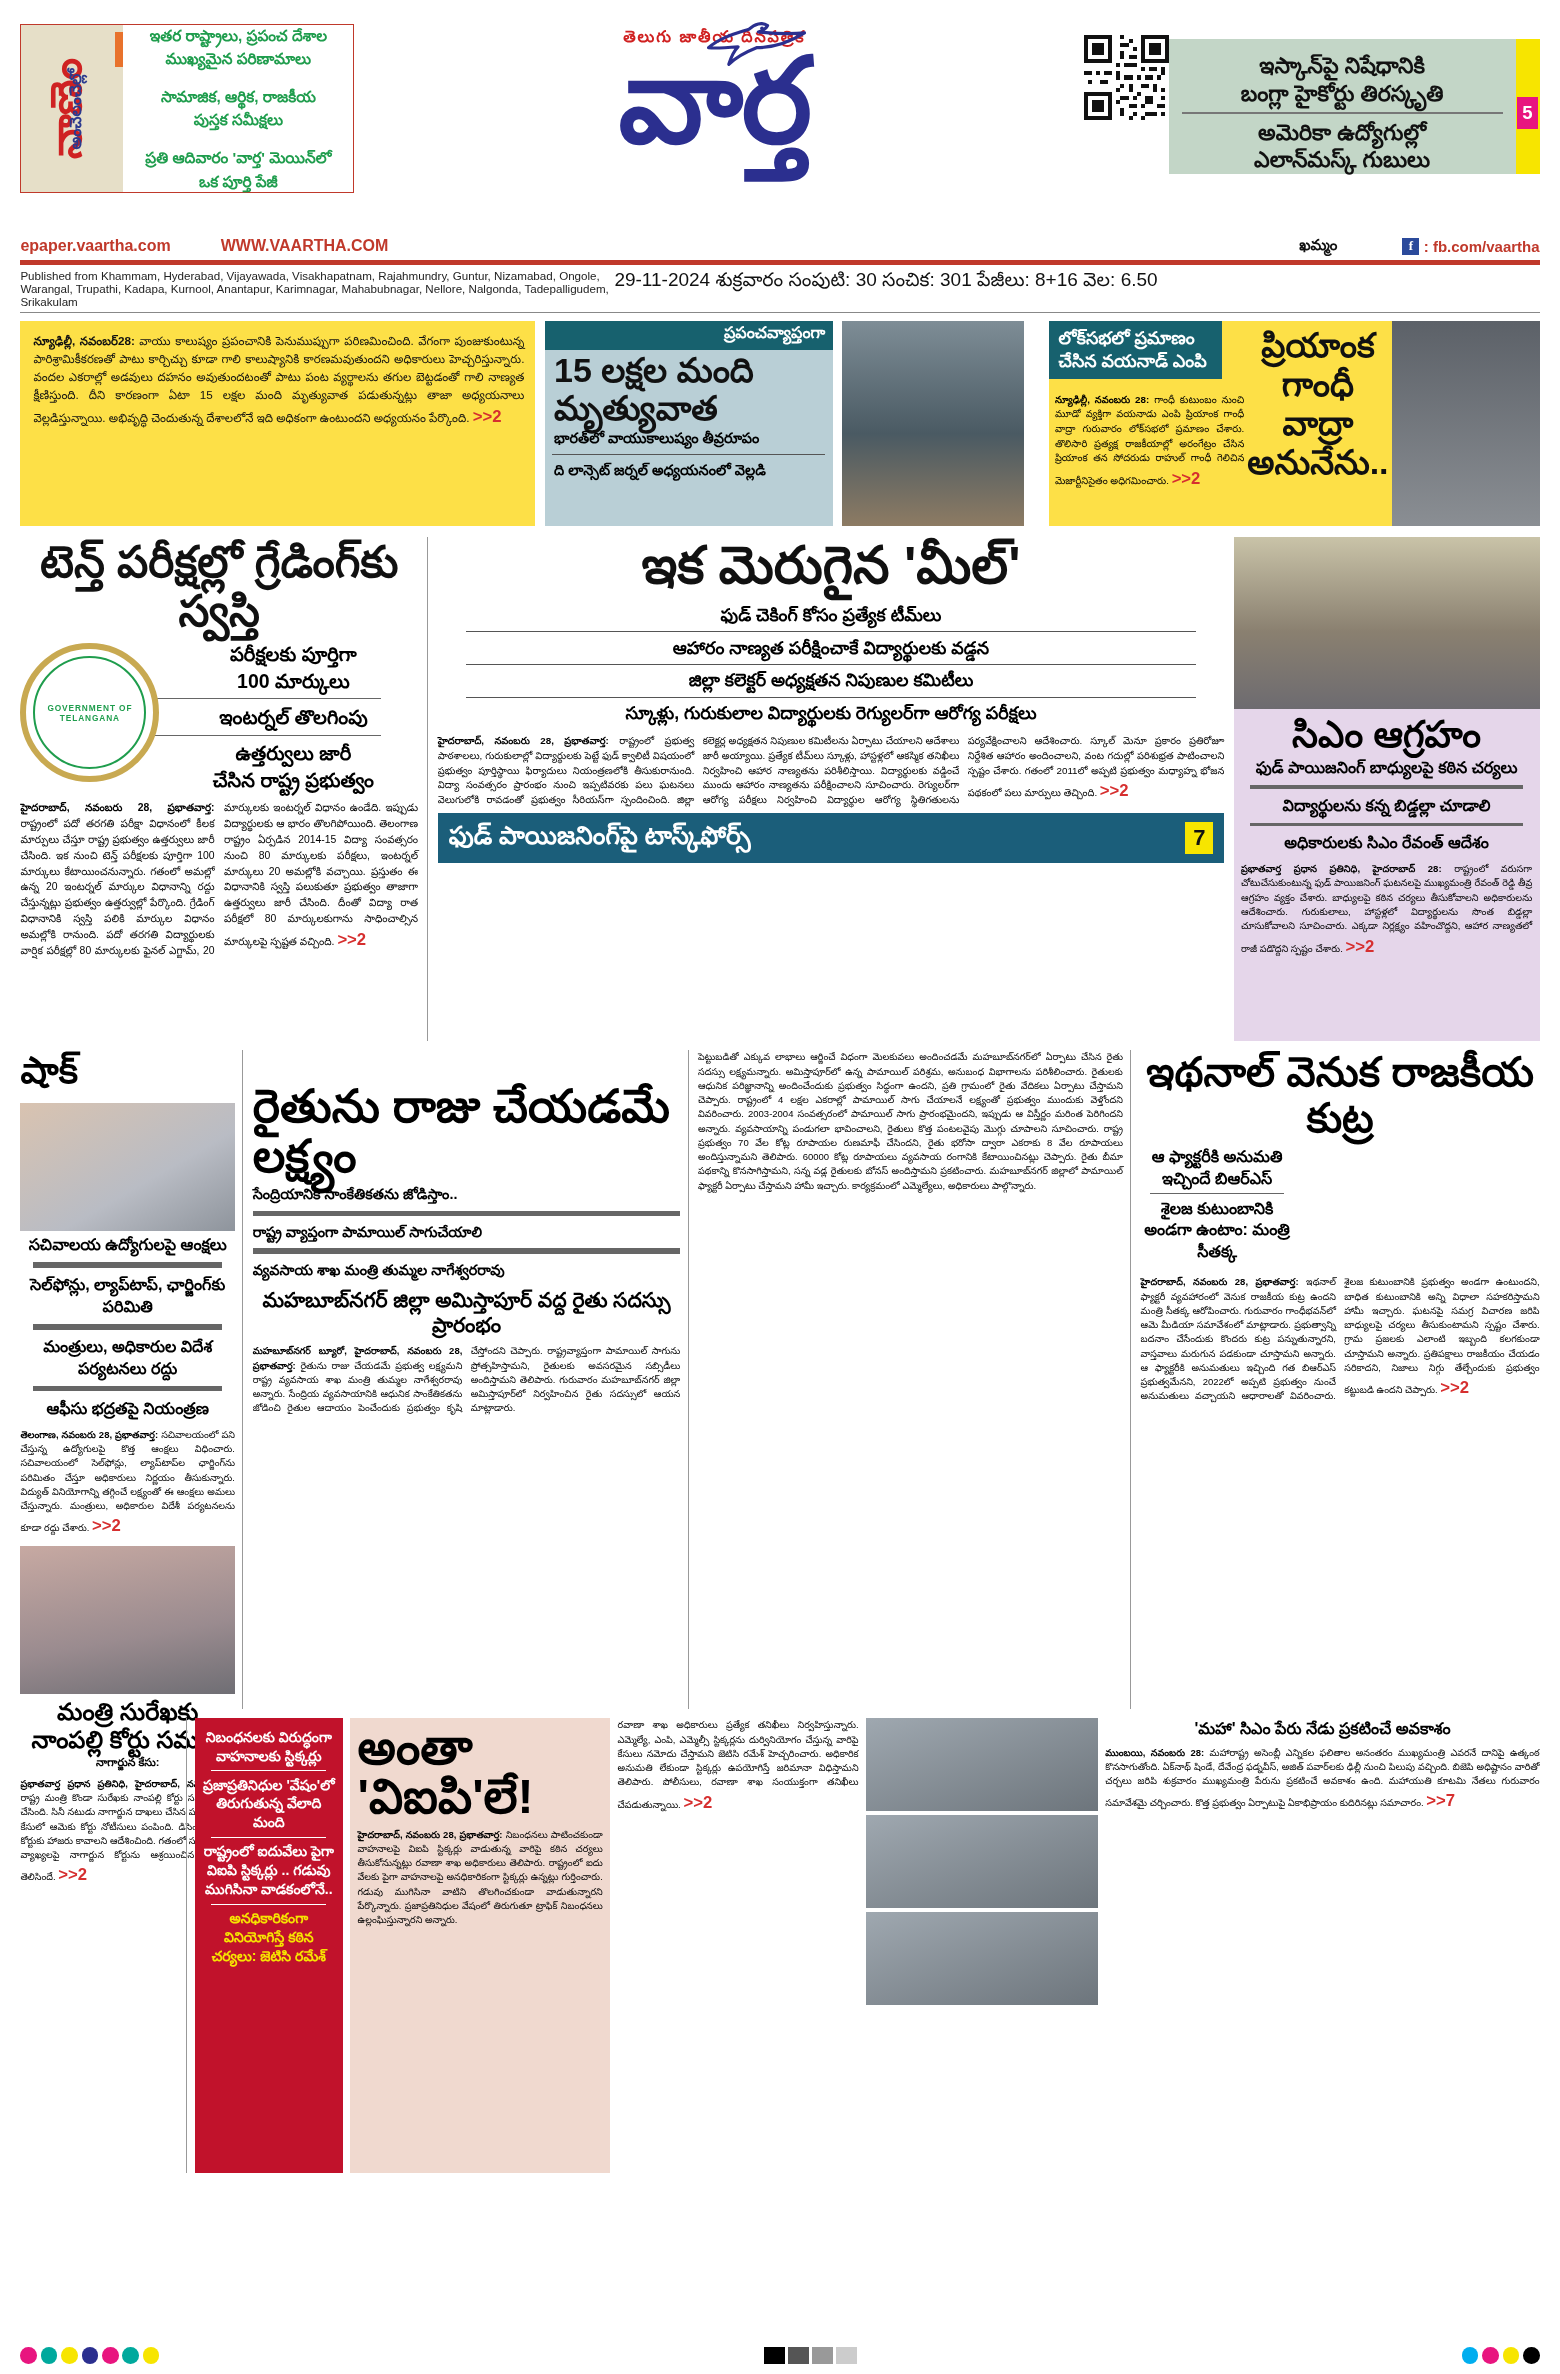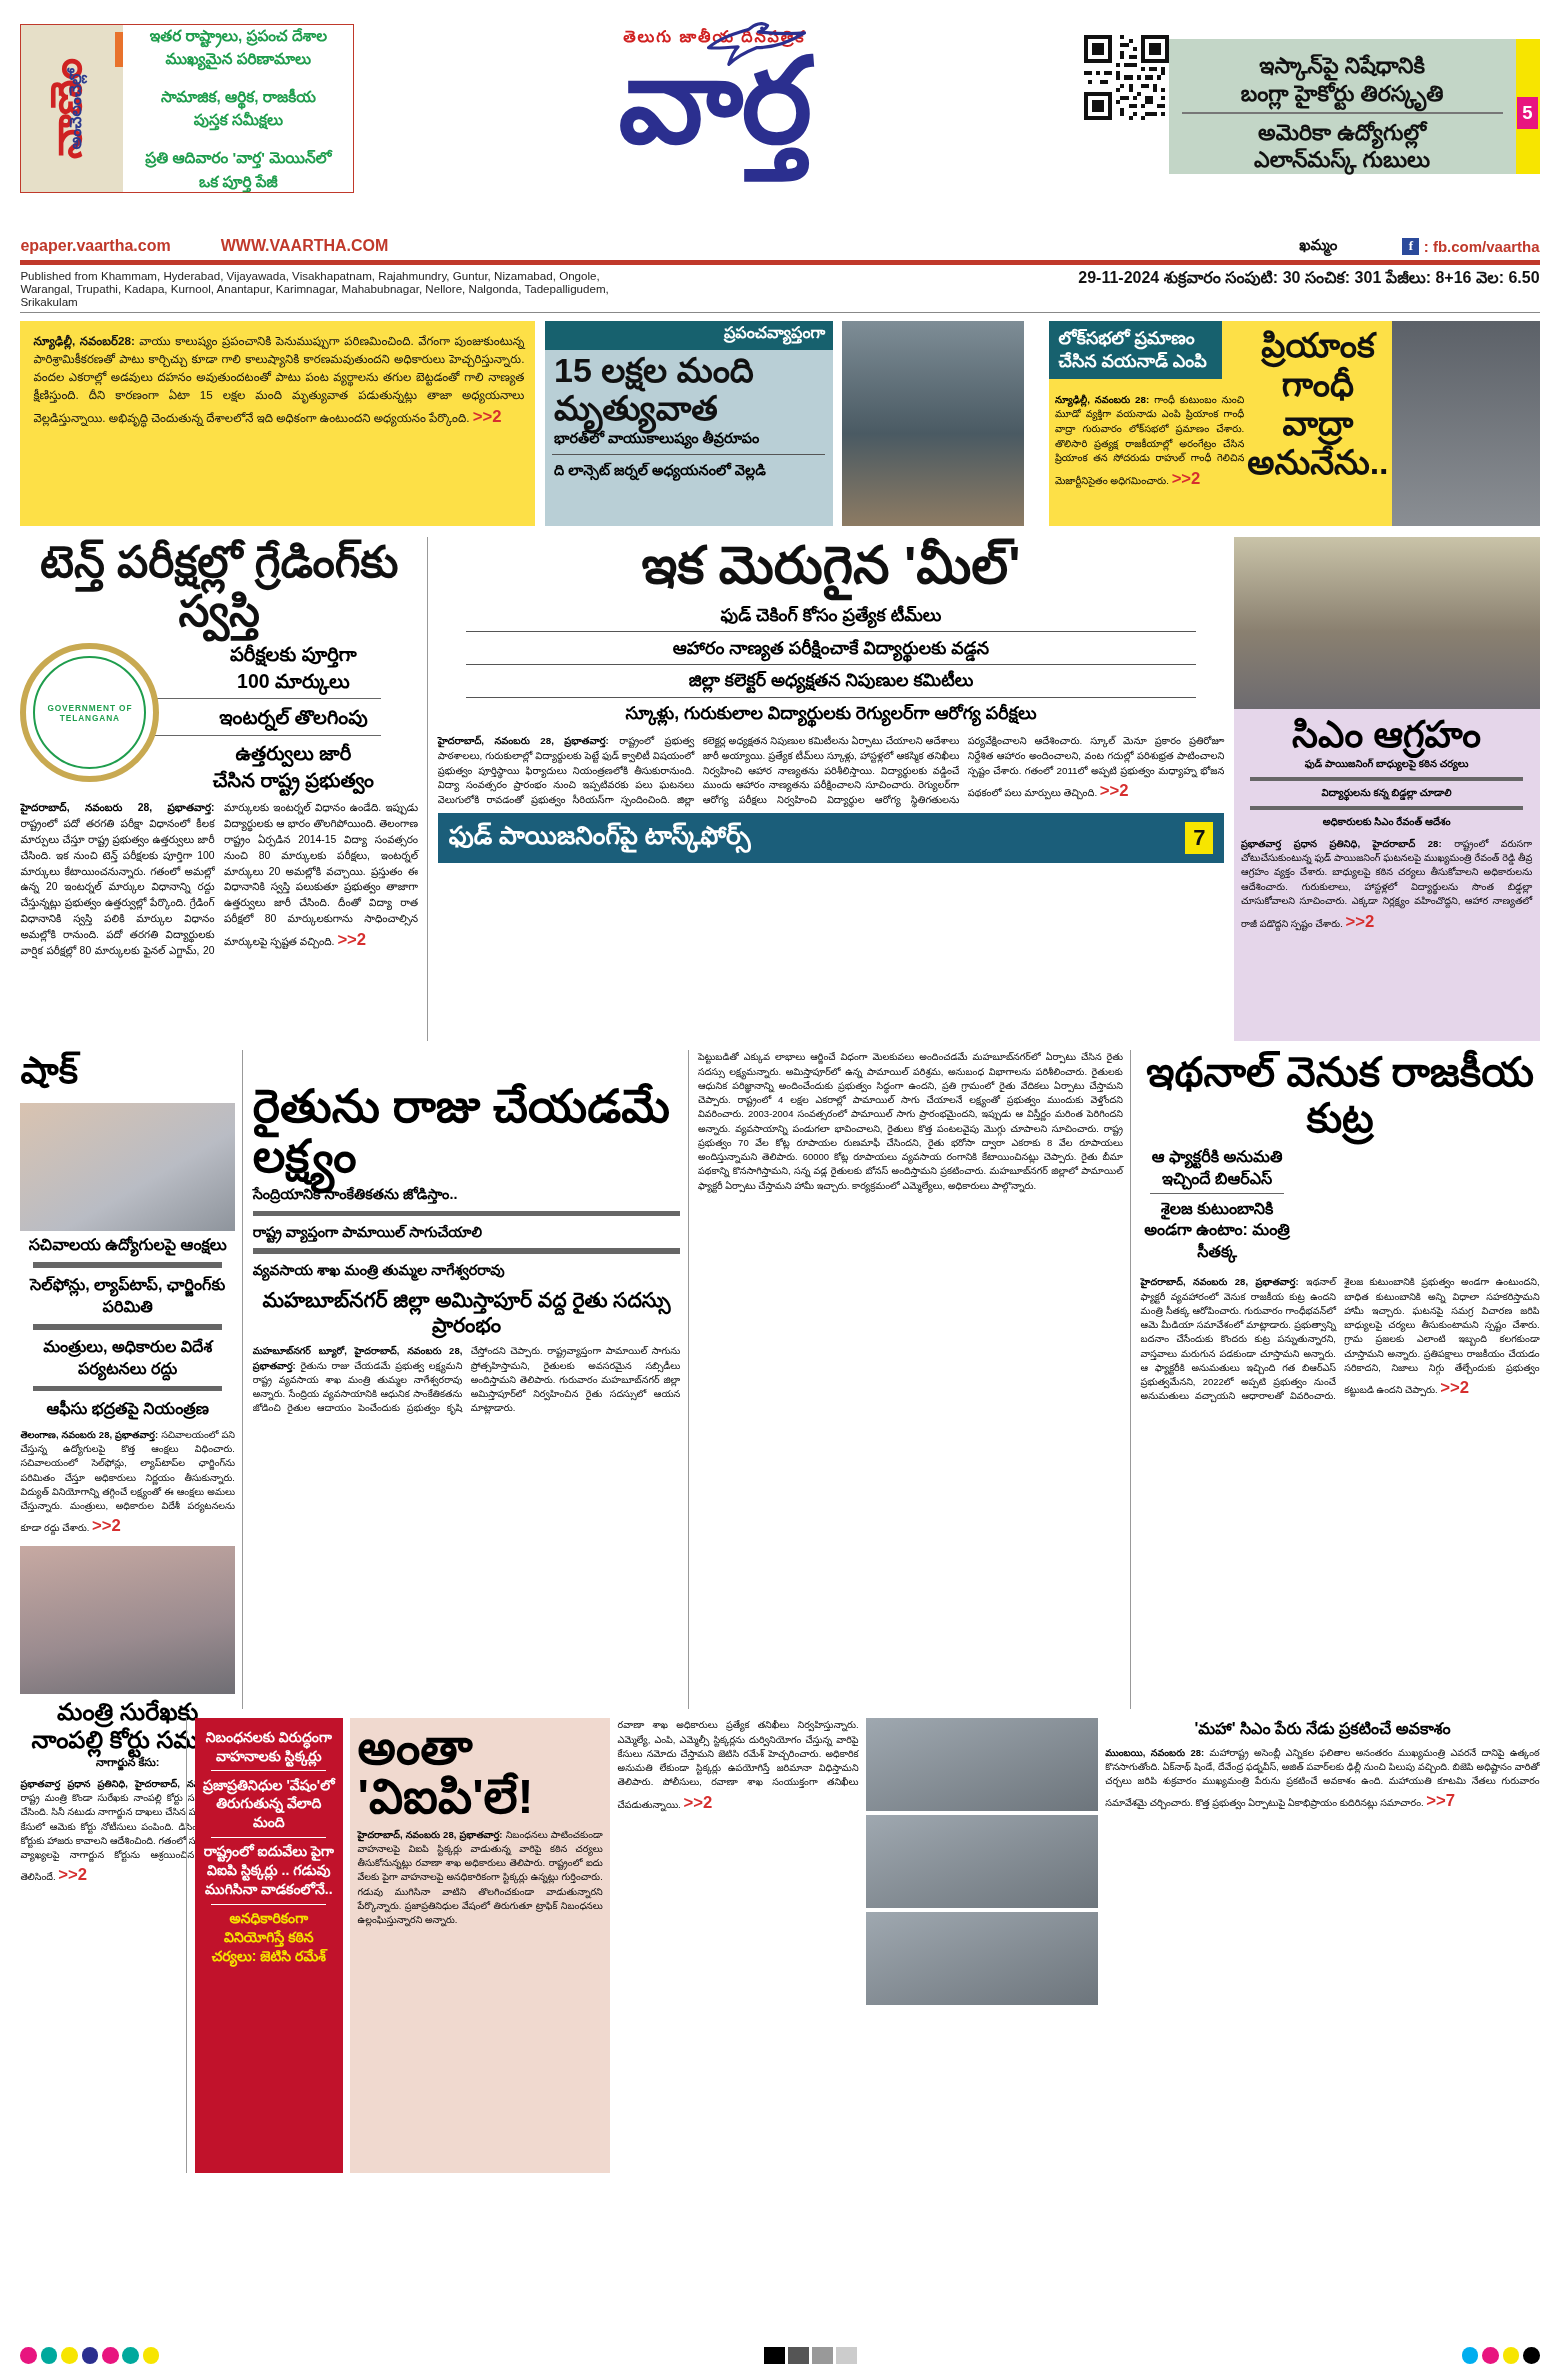--- a/index.html
+++ b/index.html
@@ -58,21 +58,21 @@
   .urlbar .u1 { color:#c0392b; font-size:16px; font-weight:700; }
   .urlbar .u2 { color:#c0392b; font-size:16px; font-weight:800; margin-left:50px; }
   .urlbar .spacer { flex:1; }
   .urlbar .city { color:#111; font-size:15px; font-weight:700; margin-right: 65px;}
   .urlbar .fb { display:flex; align-items:center; gap:4.6px; color:#c0392b; font-size:15px; font-weight:700; }
   .fbicon { width:16.7px;height:16.7px;background:#2b4a9b;color:#fff;font-weight:900;font-size:13px;
             display:flex;align-items:center;justify-content:center; font-family:"Liberation Serif",serif;}
   .redrule { height:4.6px; background:#c0392b; margin: 3.7px 20.4px 0 20.4px; }
   .pubrow { display:flex; align-items:flex-start; padding: 3.7px 20.4px 0 20.4px; }
   .pubrow .pub { font-size: 11.6px; color:#222; flex: 0 0 594px;}
-  .pubrow .dt { font-size: 16px; font-weight:700; color:#111; flex:1; text-align:right; }
+  .pubrow .dt { font-size: 19px; font-weight:400; color:#111; flex:1; text-align:left; }
   .thinrule { height:0.9px; background:#888; margin: 4.6px 20.4px 0 20.4px;}
 
   
   .strip { display:flex; gap:9.3px; padding: 7.4px 20.4px 0 20.4px; height: 213px;}
   .strip-a { background:#fde047; width: 515px; display:flex; }
   .strip-a .txt { padding: 11px 11px 0 13px; font-size: 11.7px; line-height:1.55; text-align: justify; color:#111; position:relative;}
   .strip-a .txt b { font-weight:800; }
   .contlink { color:#d62f2f; font-weight:900; font-size:16.7px; }
   .strip-b { background:#b9cfd6; width: 288px; position:relative; }
   .strip-b .bar { background:#17616e; color:#fff; font-size:16px; font-weight:700; text-align:right; padding:3.7px 7.4px; }
@@ -115,21 +115,21 @@
   .lead-center .deck div { font-size:17.6px; font-weight:700; line-height:1.5;}
   .lead-center .deck .r{height:0.9px;background:#555;margin:2.8px 28px;}
   .lead-center p.body{ font-size:9.8px; line-height:1.5; text-align:justify; margin-top:7.4px; column-count:3; column-gap:8.3px;}
   .taskforce { background:#1b5e7a; color:#fff; font-size:25px; font-weight:800; padding:7.4px 11px;
                display:flex; align-items:center; justify-content:space-between; margin-top:5.6px;}
   .taskforce .n{ background:#f7e500; color:#111; width:28px;height:32px;display:flex;align-items:center;justify-content:center;font-size:22px;font-weight:900;}
 
   .lead-right { width: 306px; background:#e5d6ea; }
   .lead-right .ph{ width:100%; height:172px; background:linear-gradient(180deg,#c9c3a8,#8a8070 55%,#6d6b70);}
   .lead-right h2 { font-size:37px;font-weight:900;text-align:center;line-height:1.1;padding:5.6px 3.7px 0 3.7px;}
-  .lead-right .deck div{font-size:10px;font-weight:700;text-align:center;line-height:1.4;padding:1.9px 5.6px;}
+  .lead-right .deck div{font-size:16px;font-weight:700;text-align:center;line-height:1.4;padding:1.9px 5.6px;}
   .lead-right .deck .r{height:0.9px;background:#666;margin:3.7px 16.7px;}
   .lead-right p{font-size:9.6px;line-height:1.5;text-align:justify;padding:5.6px 7.4px;}
 
   
   .row2 { display:flex; gap:9.3px; padding: 9.3px 20.4px 0 20.4px; height: 668px;}
   .r2a { width: 223px; border-right:0.9px solid #999; padding-right:7.4px;}
   .r2a .shock{font-size:37px;font-weight:900;}
   .r2a .ph{width:100%;height:128px;background:linear-gradient(150deg,#d9c3b0,#b9bcc4 60%,#8e949c);margin-top:1.9px;}
   .r2a .deck div{font-size:16px;font-weight:700;text-align:center;line-height:1.35;padding:2.8px 1.9px;}
   .r2a .deck .r{height:0.9px;background:#666;margin:3.7px 13px;}

